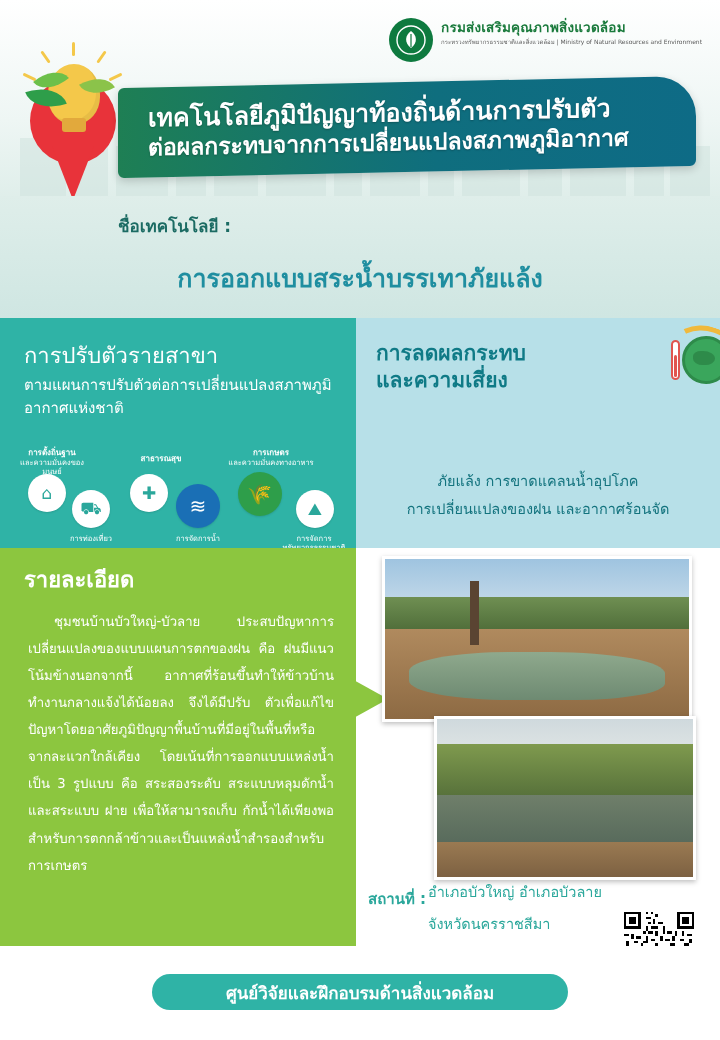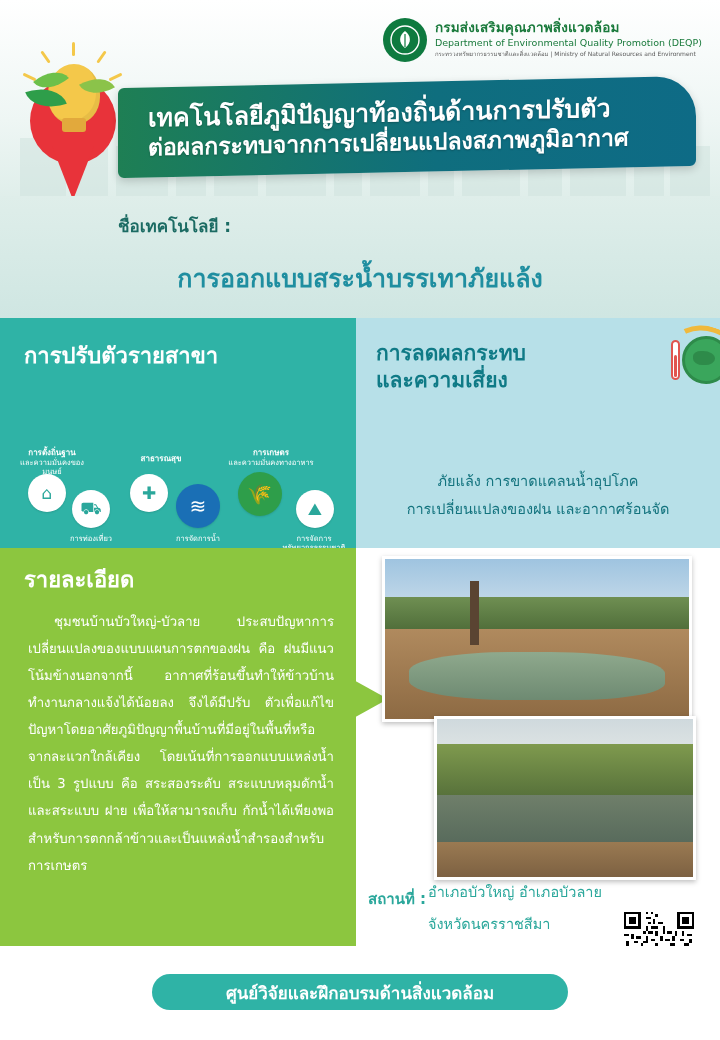--- a/index.html
+++ b/index.html
@@ -115,21 +115,21 @@
   
   .panel-left {
     position:absolute; left:0; top:318px; width:356px; height:230px;
     background:#2fb3a6;
   }
   .panel-right {
     position:absolute; left:356px; top:318px; width:428px; height:230px;
     background:#b7e0e8;
   }
   .pl-title {
-    position:absolute; left:24px; top:20px; font-size:22px; color:#ffffff; font-weight:bold;
+    position:absolute; left:24px; top:20px; font-size:22px; color:#ffffff; font-weight:normal;
   }
   .pl-sub {
     position:absolute; left:24px; top:56px; width:320px;
     font-size:15px; color:#ffffff; line-height:1.5;
   }
   .icon-strip {
     position:absolute; left:10px; top:146px; width:340px; height:76px;
   }
   .ic {
     position:absolute; width:38px; height:38px; border-radius:50%;
@@ -278,21 +278,20 @@
     <div class="logo-row">
       <div class="logo-mark">
         <svg width="30" height="30" viewBox="0 0 30 30">
           <circle cx="15" cy="15" r="14" fill="#0e7a3f" stroke="#ffffff" stroke-width="1.4"></circle>
           <path d="M15 6 C9 10 8 18 15 23 C22 18 21 10 15 6 Z" fill="#ffffff"></path>
           <path d="M15 9 L15 22" stroke="#0e7a3f" stroke-width="1.2"></path>
         </svg>
       </div>
       <div class="logo-text">
         <div class="logo-th">กรมส่งเสริมคุณภาพสิ่งแวดล้อม</div>
-        <div class="logo-en">Department of Environmental Quality Promotion (DEQP)</div>
         <div class="logo-sub">กระทรวงทรัพยากรธรรมชาติและสิ่งแวดล้อม | Ministry of Natural Resources and Environment</div>
       </div>
     </div>
 
     <div class="pin">
       <div class="ray" style="left:50px; top:0; transform:rotate(0deg);"></div>
       <div class="ray" style="left:22px; top:8px; transform:rotate(-35deg);"></div>
       <div class="ray" style="left:78px; top:8px; transform:rotate(35deg);"></div>
       <div class="ray" style="left:6px; top:28px; transform:rotate(-65deg);"></div>
       <div class="ray" style="left:92px; top:28px; transform:rotate(65deg);"></div>
@@ -310,20 +309,21 @@
       <div class="ribbon-l2">ต่อผลกระทบจากการเปลี่ยนแปลงสภาพภูมิอากาศ</div>
     </div>
   </div>
 
   <div class="namebar"></div>
   <div class="name-label">ชื่อเทคโนโลยี :</div>
   <div class="name-value">การออกแบบสระน้ำบรรเทาภัยแล้ง</div>
 
   <div class="panel-left">
     <div class="pl-title">การปรับตัวรายสาขา</div>
+    <div class="pl-sub">ตามแผนการปรับตัวต่อการเปลี่ยนแปลงสภาพภูมิอากาศแห่งชาติ</div>
 
     <div class="icon-strip">
       <div class="cap" style="left:4px; top:-16px; width:76px;">
         <b>การตั้งถิ่นฐาน</b><br><span>และความมั่นคงของมนุษย์</span>
       </div>
       <div class="ic" style="left:18px; top:10px;">⌂</div>
 
       <div class="ic" style="left:62px; top:26px;">⛟</div>
       <div class="cap" style="left:44px; top:70px; width:74px;">การท่องเที่ยว</div>
 

